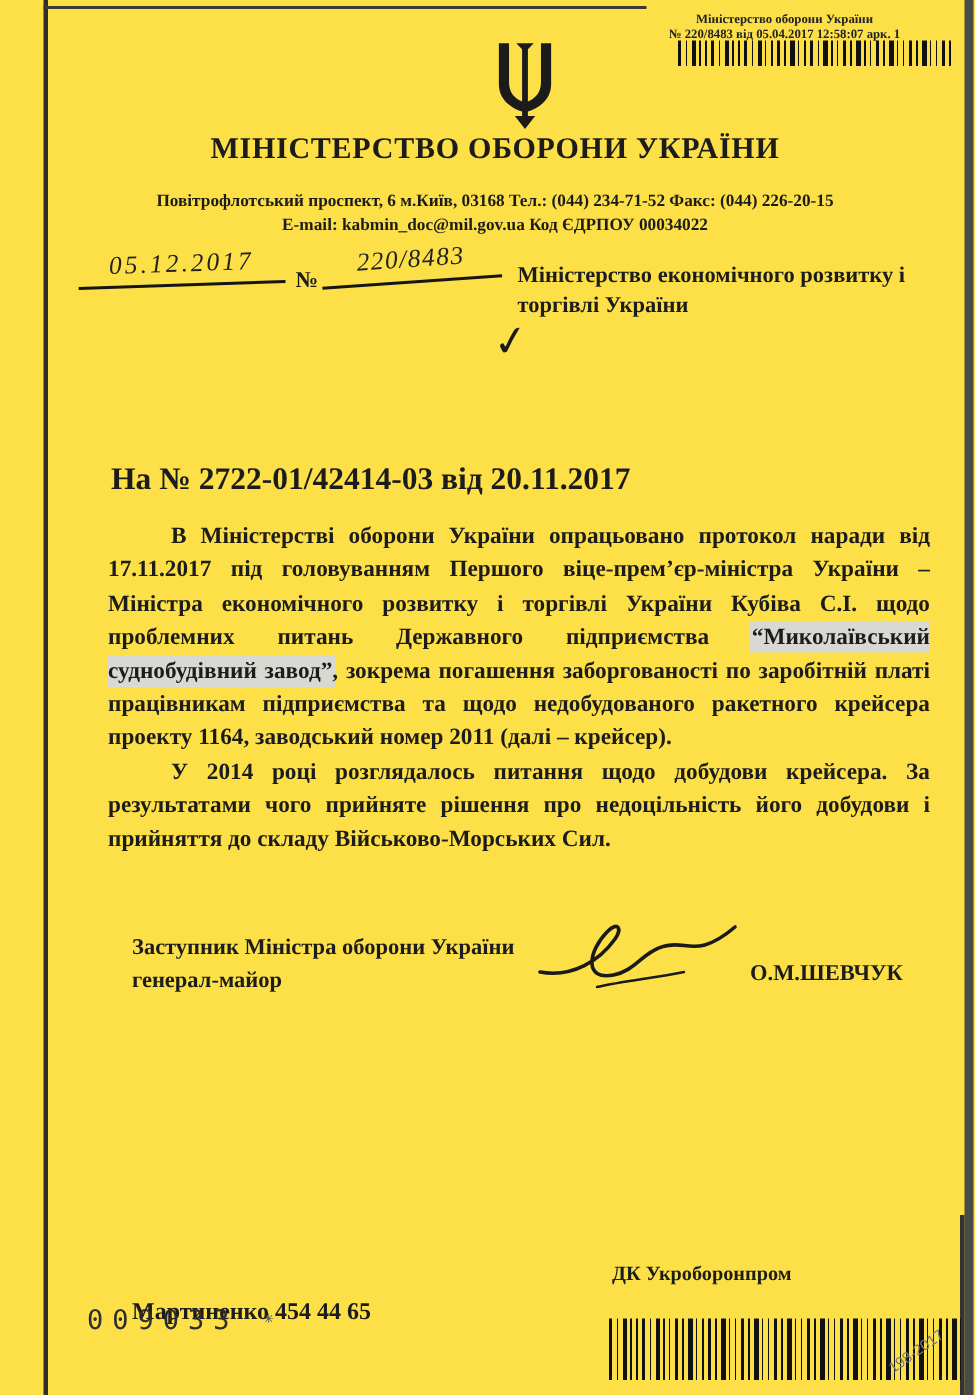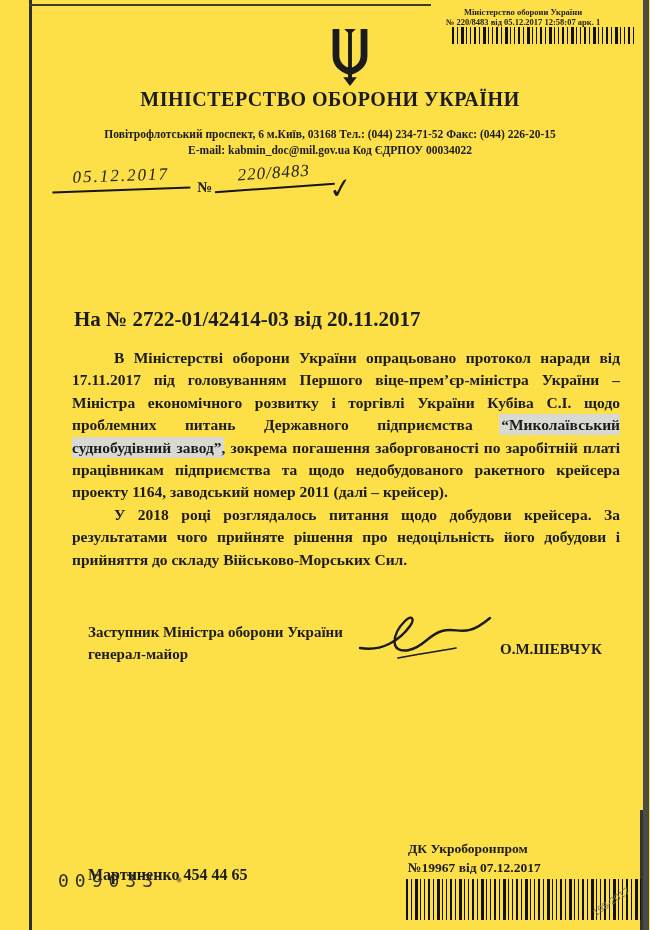--- a/index.html
+++ b/index.html
@@ -77,49 +77,50 @@
 <body>
 
 <div class="page">
 
   <div class="edge-left"></div>
   <div class="edge-top"></div>
   <div class="edge-right"></div>
 
   <div class="stamp-top">
     <div>Міністерство оборони України</div>
-    <div>№ 220/8483 від 05.12.2017 12:58:07 арк. 1</div>
+    <div>№ 220/8483 від 05.04.2017 12:58:07 арк. 1</div>
   </div>
   <div class="barcode barcode-top"></div>
 
   <div class="emblem">
     <svg width="44" height="60" viewBox="0 0 44 62" xmlns="http://www.w3.org/2000/svg">
       <path fill="#1b1b1b" d="M4 3 h7 v27 c0 7 4 11 9 13 v-36 l-4-4 h12 l-4 4 v36 c5-2 9-6 9-13 v-27 h7 v28 c0 10-7 16-16 19 v3 h5 l-7 9 -7-9 h5 v-3 c-9-3-16-9-16-19 z"></path>
     </svg>
   </div>
 
   <h1 class="title">МІНІСТЕРСТВО ОБОРОНИ УКРАЇНИ</h1>
   <div class="addr1">Повітрофлотський проспект, 6 м.Київ, 03168   Тел.: (044) 234-71-52   Факс: (044) 226-20-15</div>
   <div class="addr2">E-mail: kabmin_doc@mil.gov.ua   Код ЄДРПОУ 00034022</div>
 
   <div class="hw-date">05.12.2017</div>
   <div class="no-sign">№</div>
   <div class="hw-number">220/8483</div>
 
   <div class="recipients">
+    <div>Міністерство економічного розвитку і торгівлі України</div>
     <div class="recipient2">
       <span class="check">✓</span>
     </div>
   </div>
 
   <div class="reply-ref">На № 2722-01/42414-03 від 20.11.2017</div>
 
   <div class="body-text">
     <p><span>В Міністерстві оборони України опрацьовано протокол наради від 17.11.2017 під головуванням Першого віце-прем’єр-міністра України –Міністра економічного розвитку і торгівлі України Кубіва С.І. щодо проблемних питань Державного підприємства </span><span class="hl">“Миколаївський суднобудівний завод”</span><span>, зокрема погашення заборгованості по заробітній платі працівникам підприємства та щодо недобудованого ракетного крейсера проекту 1164, заводський номер 2011 (далі – крейсер).</span></p>
-    <p>У 2018 році розглядалось питання щодо добудови крейсера. За результатами чого прийняте рішення про недоцільність його добудови і прийняття до складу Військово-Морських Сил.</p>
+    <p>У 2014 році розглядалось питання щодо добудови крейсера. За результатами чого прийняте рішення про недоцільність його добудови і прийняття до складу Військово-Морських Сил.</p>
   </div>
 
   <div class="sig-pos">
     <div>Заступник Міністра оборони України</div>
     <div>генерал-майор</div>
   </div>
 
   <div class="sig-curve">
     <svg width="145" height="60" viewBox="0 0 145 60" xmlns="http://www.w3.org/2000/svg">
       <path d="M8 40 C 30 44, 48 32, 58 18 C 63 11, 60 6, 53 13 C 40 26, 37 46, 57 42 C 72 39, 76 27, 90 23 C 106 18, 112 32, 138 10" stroke="#1a1a1a" stroke-width="2.4" fill="none" stroke-linecap="round"></path>
@@ -131,20 +132,19 @@
 
   <div class="executor">Мартиненко 454 44 65</div>
 
   <div class="stamp-digits">
     <span>009033</span>
     <span class="stamp-sym">✳</span>
   </div>
 
   <div class="reg-block">
     <div>ДК Укроборонпром</div>
-    <div>№19967 від 07.12.2017</div>
   </div>
 
   <div class="barcode barcode-bottom"></div>
 
   <div class="side-number">198-2017</div>
 
 </div>
 
 </body></html>

